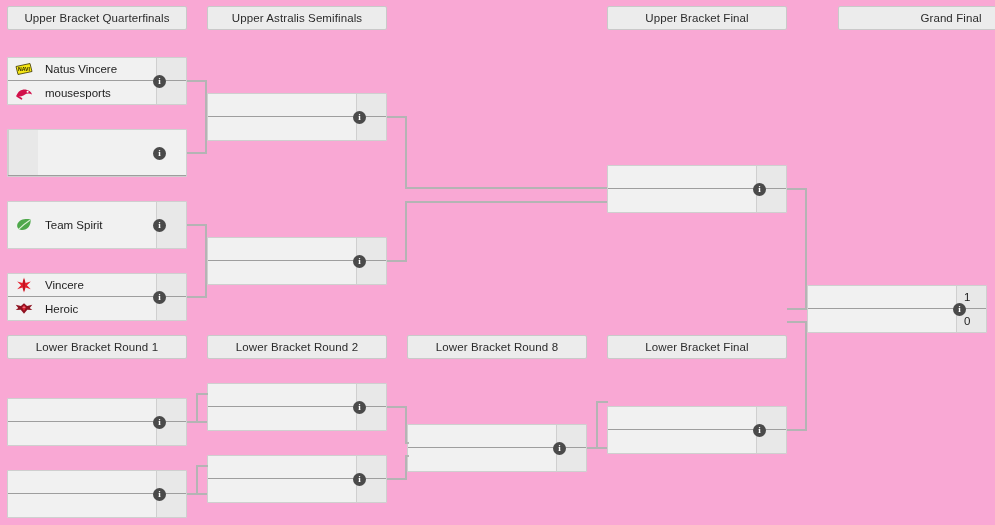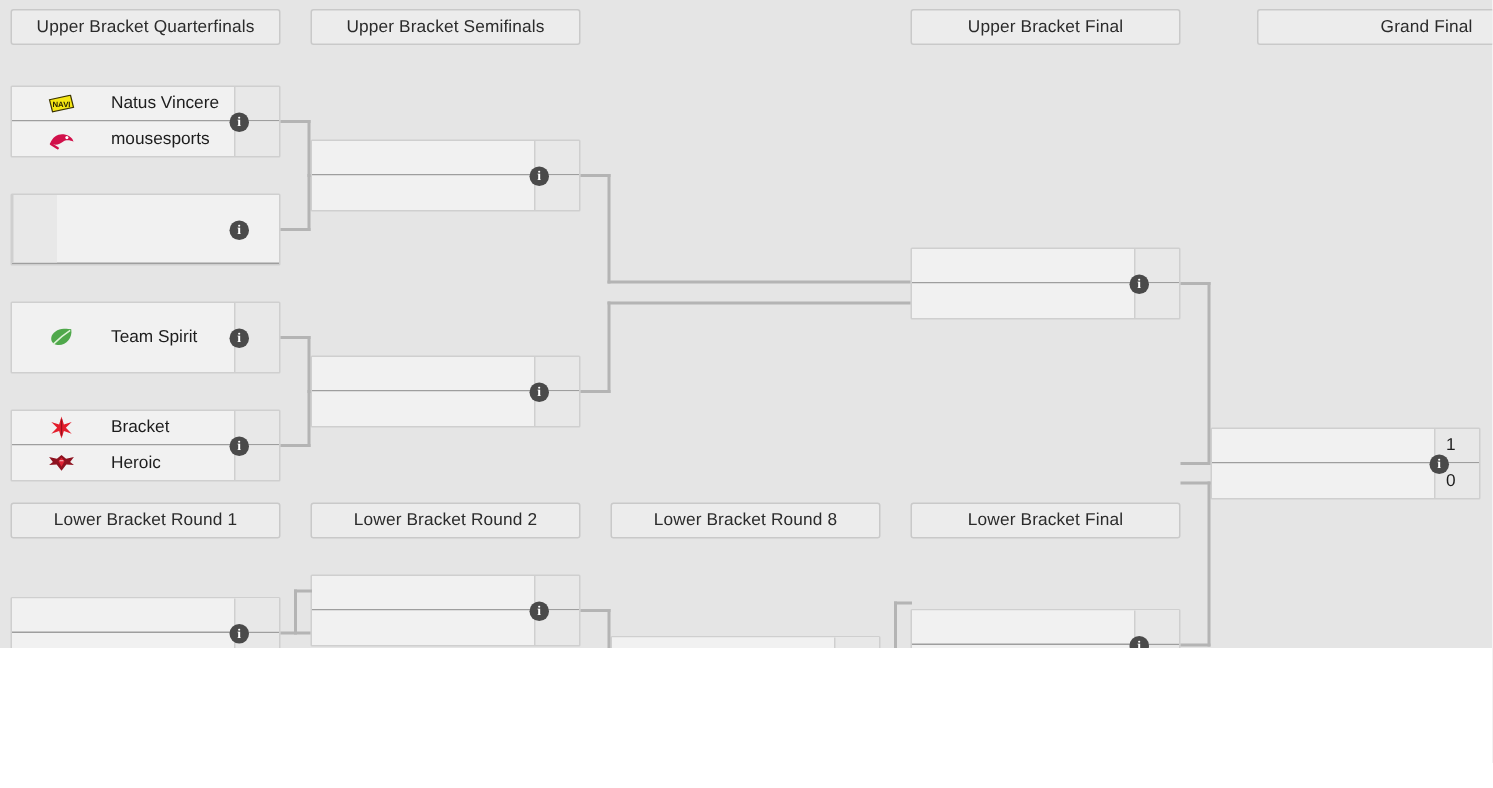--- a/index.html
+++ b/index.html
@@ -5,23 +5,23 @@
 <style>
   * { box-sizing: border-box; }
   html, body {
     margin: 0; padding: 0;
     background: #ffffff;
     font-family: "Liberation Sans", sans-serif;
   }
   #bracket-root {
     position: relative;
     width: 995px;
-    height: 432px;
+    height: 525px;
     overflow: hidden;
-    background: #e5e5e5;
+    background: #f9a8d4;
   }
 
   
   .round-header {
     position: absolute;
     height: 24px;
     background: #ececec;
     border: 1px solid #c9c9c9;
     border-radius: 2px;
     display: flex;
@@ -51,22 +51,22 @@
     background: #f1f1f1;
   }
   .match-row.top { border-bottom: 1px solid #9e9e9e; }
 
   .team-cell {
     flex: 1 1 auto;
     display: flex;
     align-items: center;
     overflow: hidden;
     height: 100%;
-    padding-left: 24px;
-    gap: 24px;
+    padding-left: 7px;
+    gap: 12px;
   }
   .team-name {
     font-size: 11.5px;
     color: #1d1d1d;
     white-space: nowrap;
     overflow: hidden;
   }
   .score-cell {
     width: 30px;
     flex: 0 0 30px;
@@ -152,21 +152,21 @@
       <div class="conn h" style="left: 405px; top: 455px; width: 4px;"></div>
       <div class="conn h" style="left: 587px; top: 447px; width: 20px;"></div>
       <div class="conn v" style="left: 596px; top: 401px; height: 48px;"></div>
       <div class="conn h" style="left: 596px; top: 401px; width: 12px;"></div>
       <div class="conn h" style="left: 787px; top: 429px; width: 20px;"></div>
       <div class="conn v" style="left: 805px; top: 321px; height: 110px;"></div>
       <div class="conn h" style="left: 787px; top: 321px; width: 20px;"></div>
     </div>
   <div id="header-layer">
       <div class="round-header" style="left: 7px; top: 6px; width: 180px;">Upper Bracket Quarterfinals</div>
-      <div class="round-header" style="left: 207px; top: 6px; width: 180px;">Upper Bracket Semifinals</div>
+      <div class="round-header" style="left: 207px; top: 6px; width: 180px;">Upper Astralis Semifinals</div>
       <div class="round-header" style="left: 607px; top: 6px; width: 180px;">Upper Bracket Final</div>
       <div class="round-header" style="left: 838px; top: 6px; width: 180px; padding-left: 46px;">Grand Final</div>
       <div class="round-header" style="left: 7px; top: 335px; width: 180px;">Lower Bracket Round 1</div>
       <div class="round-header" style="left: 207px; top: 335px; width: 180px;">Lower Bracket Round 2</div>
       <div class="round-header" style="left: 407px; top: 335px; width: 180px;">Lower Bracket Round 8</div>
       <div class="round-header" style="left: 607px; top: 335px; width: 180px;">Lower Bracket Final</div>
     </div>
   <div id="match-layer">
       <div class="match" style="left: 7px; top: 57px; width: 180px; height: 48px;">
         <div class="match-row top">
@@ -216,21 +216,21 @@
       </div>
       <div class="match" style="left: 7px; top: 273px; width: 180px; height: 48px;">
         <div class="match-row top">
           <div class="team-cell">
             <span class="logo">
               <svg width="16" height="16" viewBox="0 0 16 16">
                 <path d="M8 0.6 L9.6 6 L14.8 4.4 L10.9 8.2 L14.8 12.2 L9.6 10.4 L8 15.4 L6.4 10.4 L1.2 12.2 L5.1 8.2 L1.2 4.4 L6.4 6 Z" fill="#e31e2c"></path>
                 <path d="M8 2.5 L8 13.5" stroke="#9c0f1a" stroke-width="0.9"></path>
               </svg>
             </span>
-            <span class="team-name">Bracket</span>
+            <span class="team-name">Vincere</span>
           </div>
           <div class="score-cell"></div>
         </div>
         <div class="match-row">
           <div class="team-cell">
             <span class="logo">
               <svg width="20" height="13" viewBox="0 0 20 13">
                 <path d="M10 0.8 L13.4 3.6 L19.2 2.2 L16.4 6 L19.2 8.2 L13.6 7.8 L10 12.4 L6.4 7.8 L0.8 8.2 L3.6 6 L0.8 2.2 L6.6 3.6 Z" fill="#8e1220"></path>
                 <path d="M10 2.6 L12.2 5.3 L10 9.4 L7.8 5.3 Z" fill="#e02234"></path>
                 <path d="M8.6 5.1 L11.4 5.1" stroke="#f6c8cd" stroke-width="0.75"></path>

